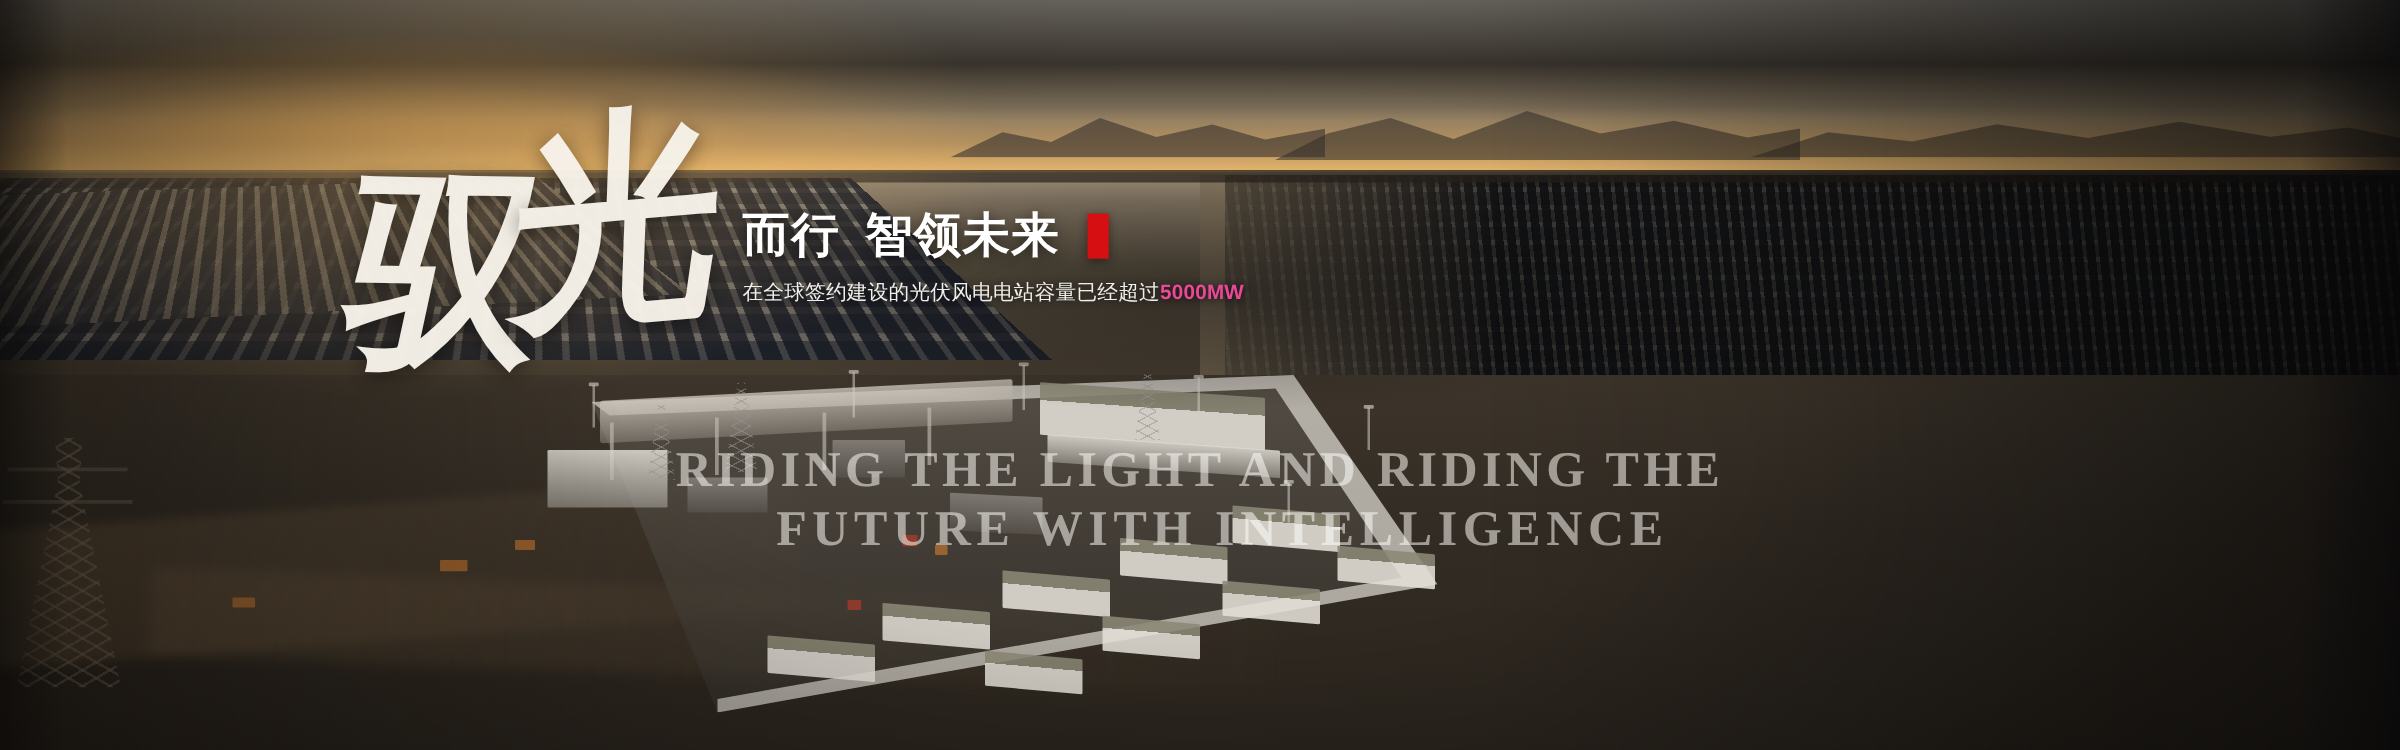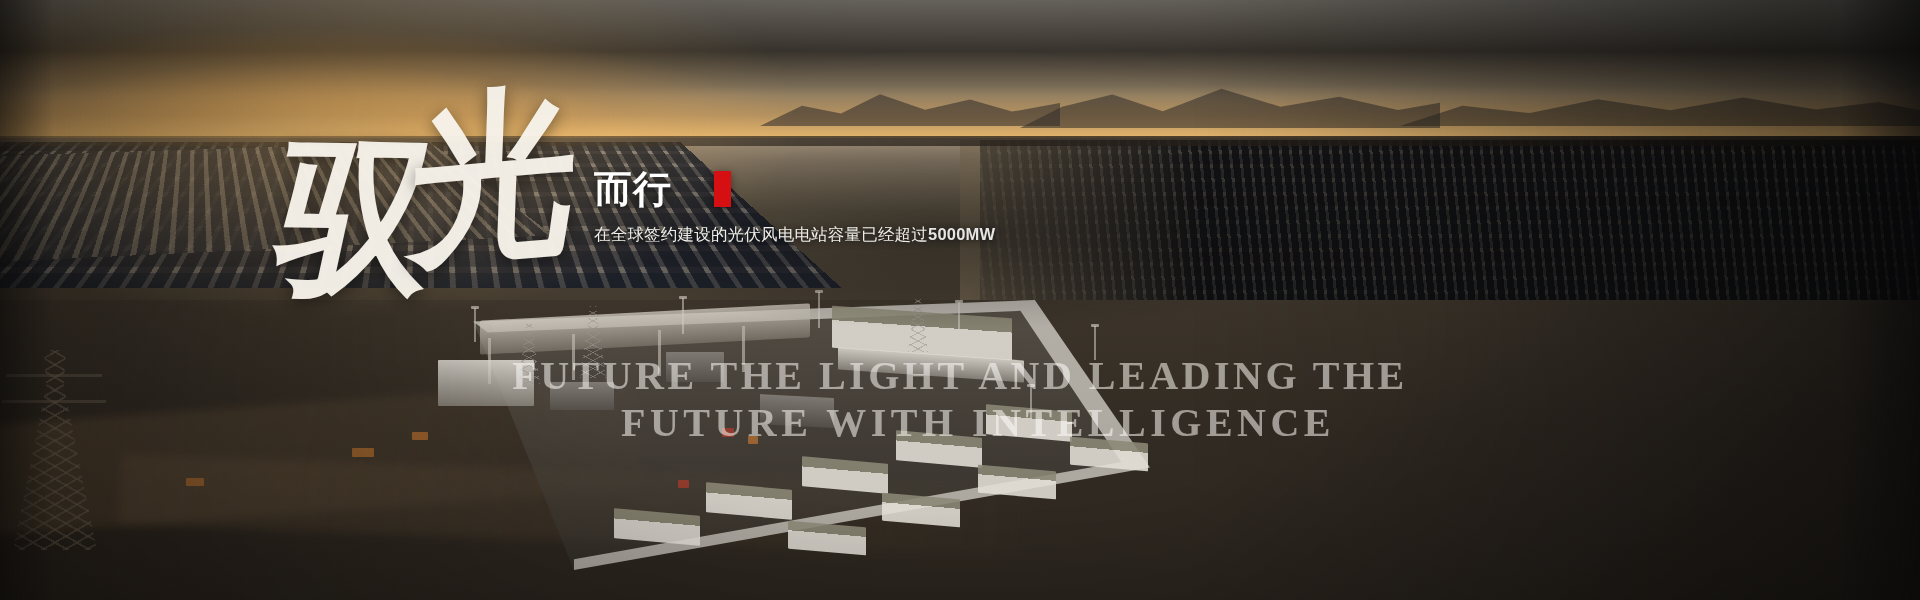--- a/index.html
+++ b/index.html
@@ -222,21 +222,21 @@
     box-shadow:0 2px 8px rgba(0,0,0,.45);
   }
 
   .sub {
     margin-top:10px;
     font-size:16.5px; color:#f0eeea; line-height:25px;
     letter-spacing:.2px;
     text-shadow:0 1px 6px rgba(0,0,0,.7);
     white-space:nowrap;
   }
-  .sub b { font-weight:700; color:#e5e5e5; }
+  .sub b { font-weight:700; color:#ec4899; }
 
   
   .en {
     position:absolute; left:0; top:352px; width:1920px;
     text-align:center;
     font-family:"Liberation Serif", serif;
     font-weight:700;
     font-size:40px;
     letter-spacing:3.5px;
     line-height:47px;
@@ -338,27 +338,28 @@
   <div class="calligraphy">
     <span class="c1">驭</span>
       <span class="c2">光</span>
   </div>
 
   <div class="copy">
 
     <div class="headline">
       <span>而行</span>
       <span class="h-gap"></span>
+      <span>智领未来</span>
       <span class="accent"></span>
     </div>
 
     <div class="sub">
       <span>在全球签约建设的光伏风电电站容量已经超过</span><b>5000MW</b>
     </div>
 
   </div>
 
   <div class="en">
-    <div class="l1">FUTURE THE LIGHT AND LEADING THE</div>
+    <div class="l1">RIDING THE LIGHT AND RIDING THE</div>
     <div class="l2">FUTURE WITH INTELLIGENCE</div>
   </div>
 
 </div>
 
 </body></html>

